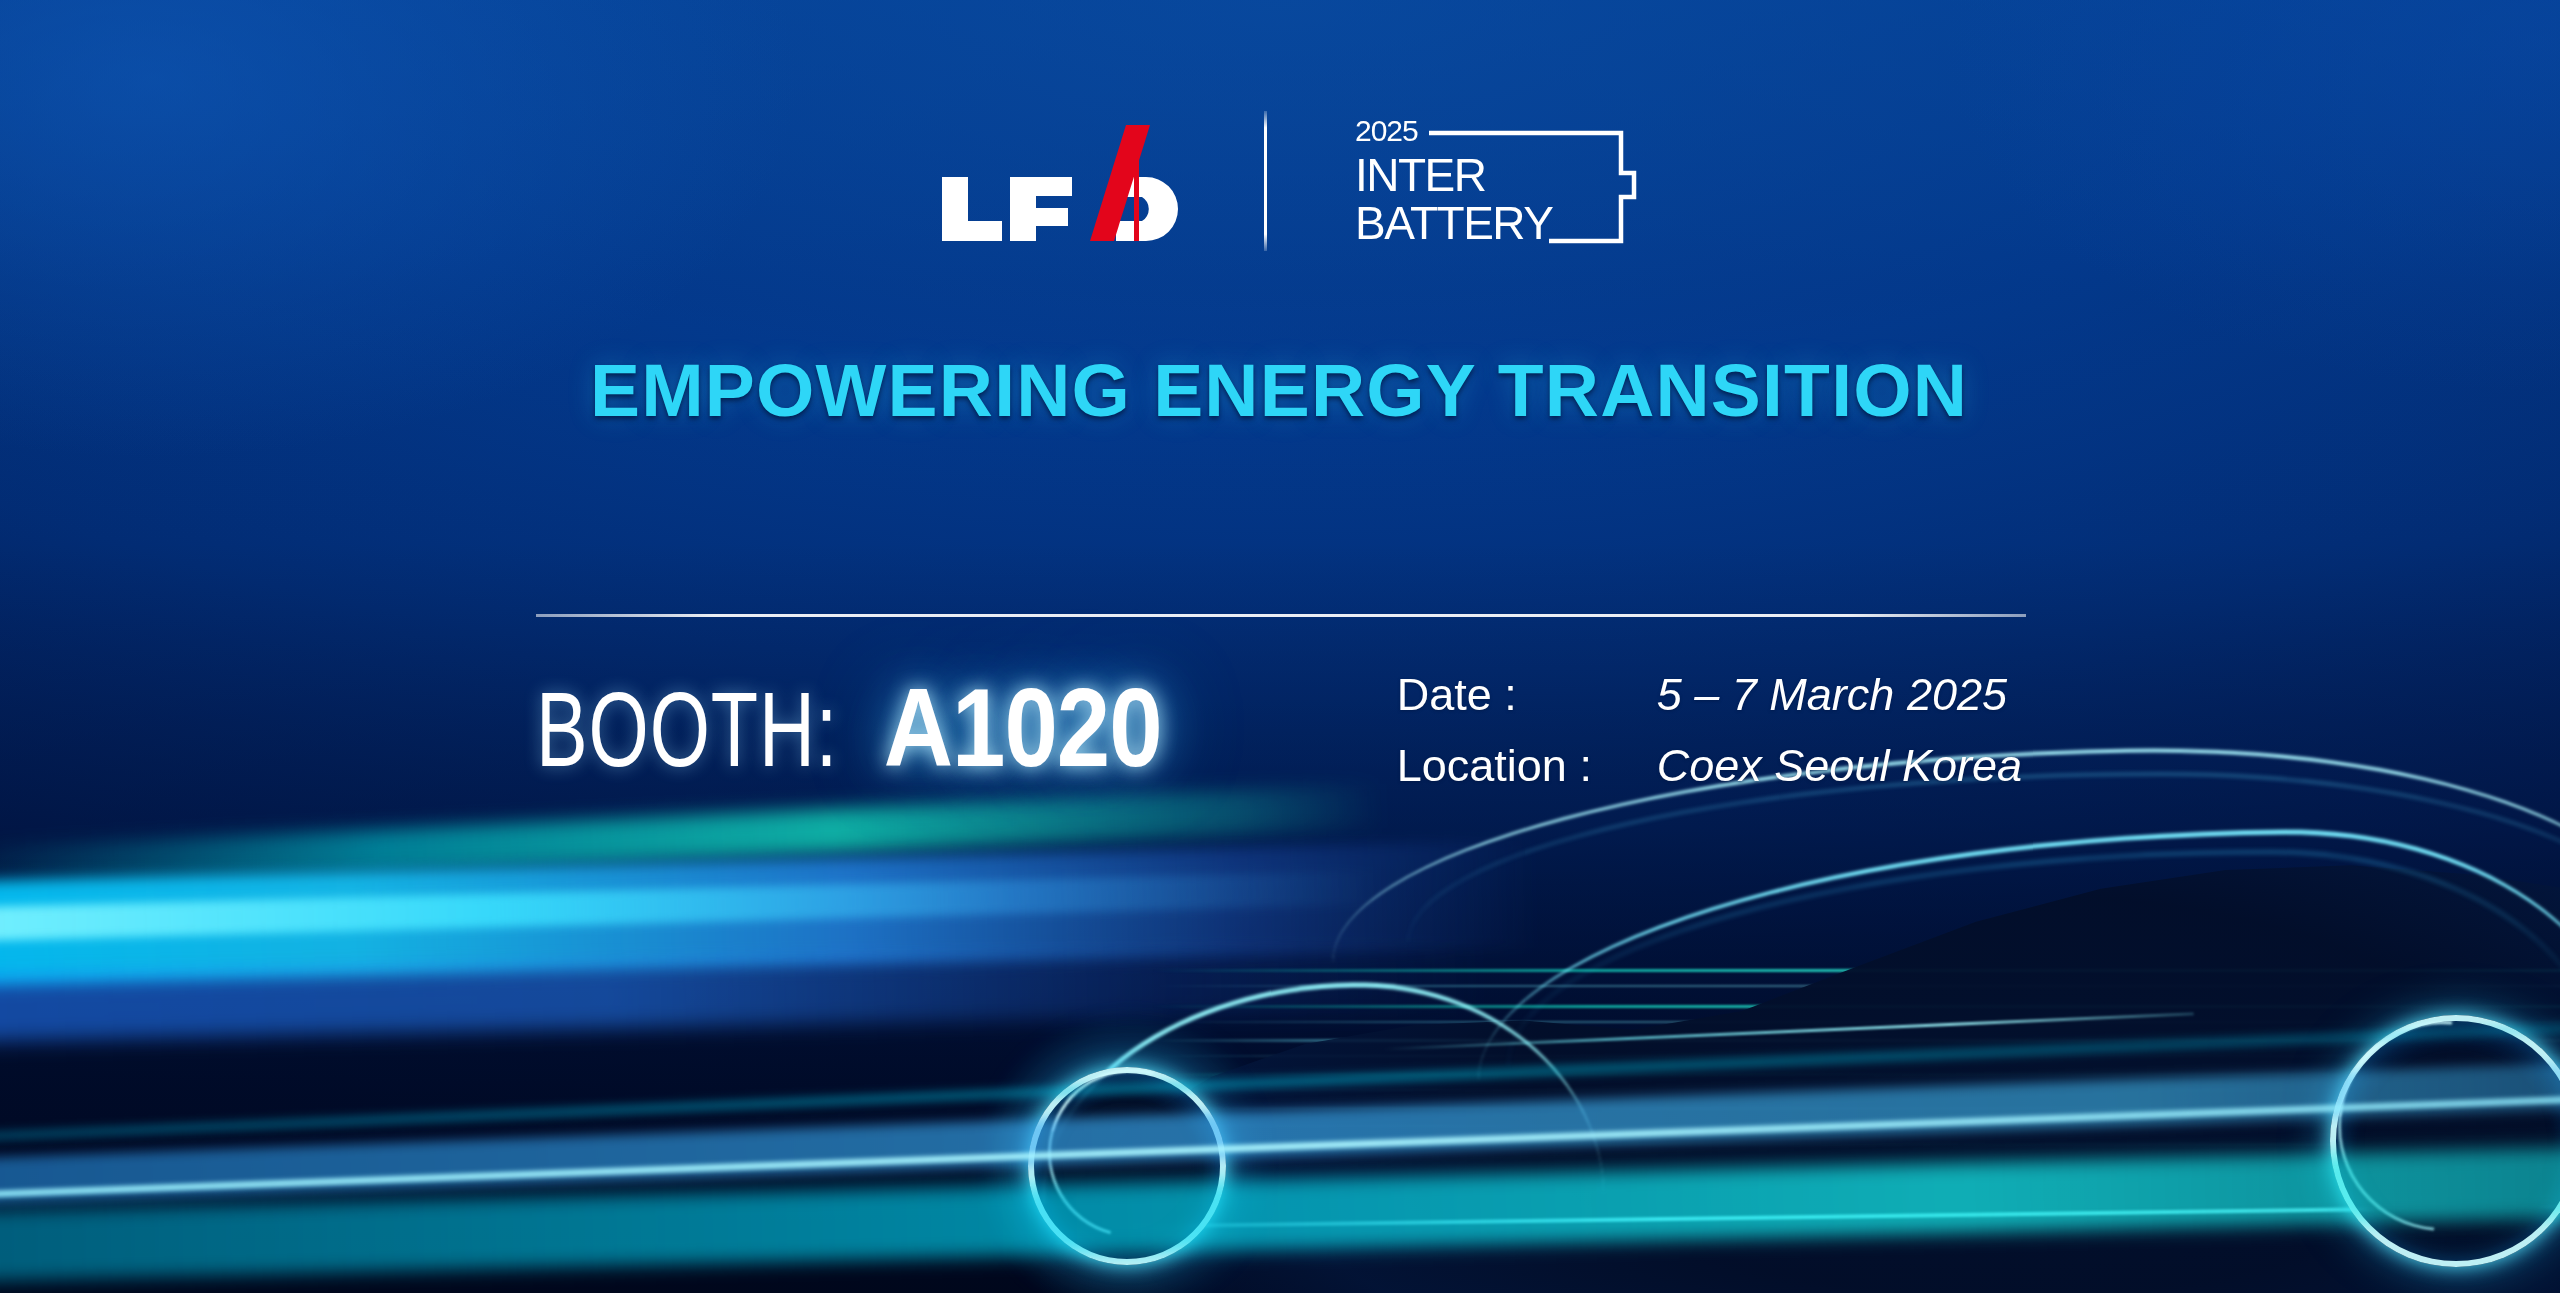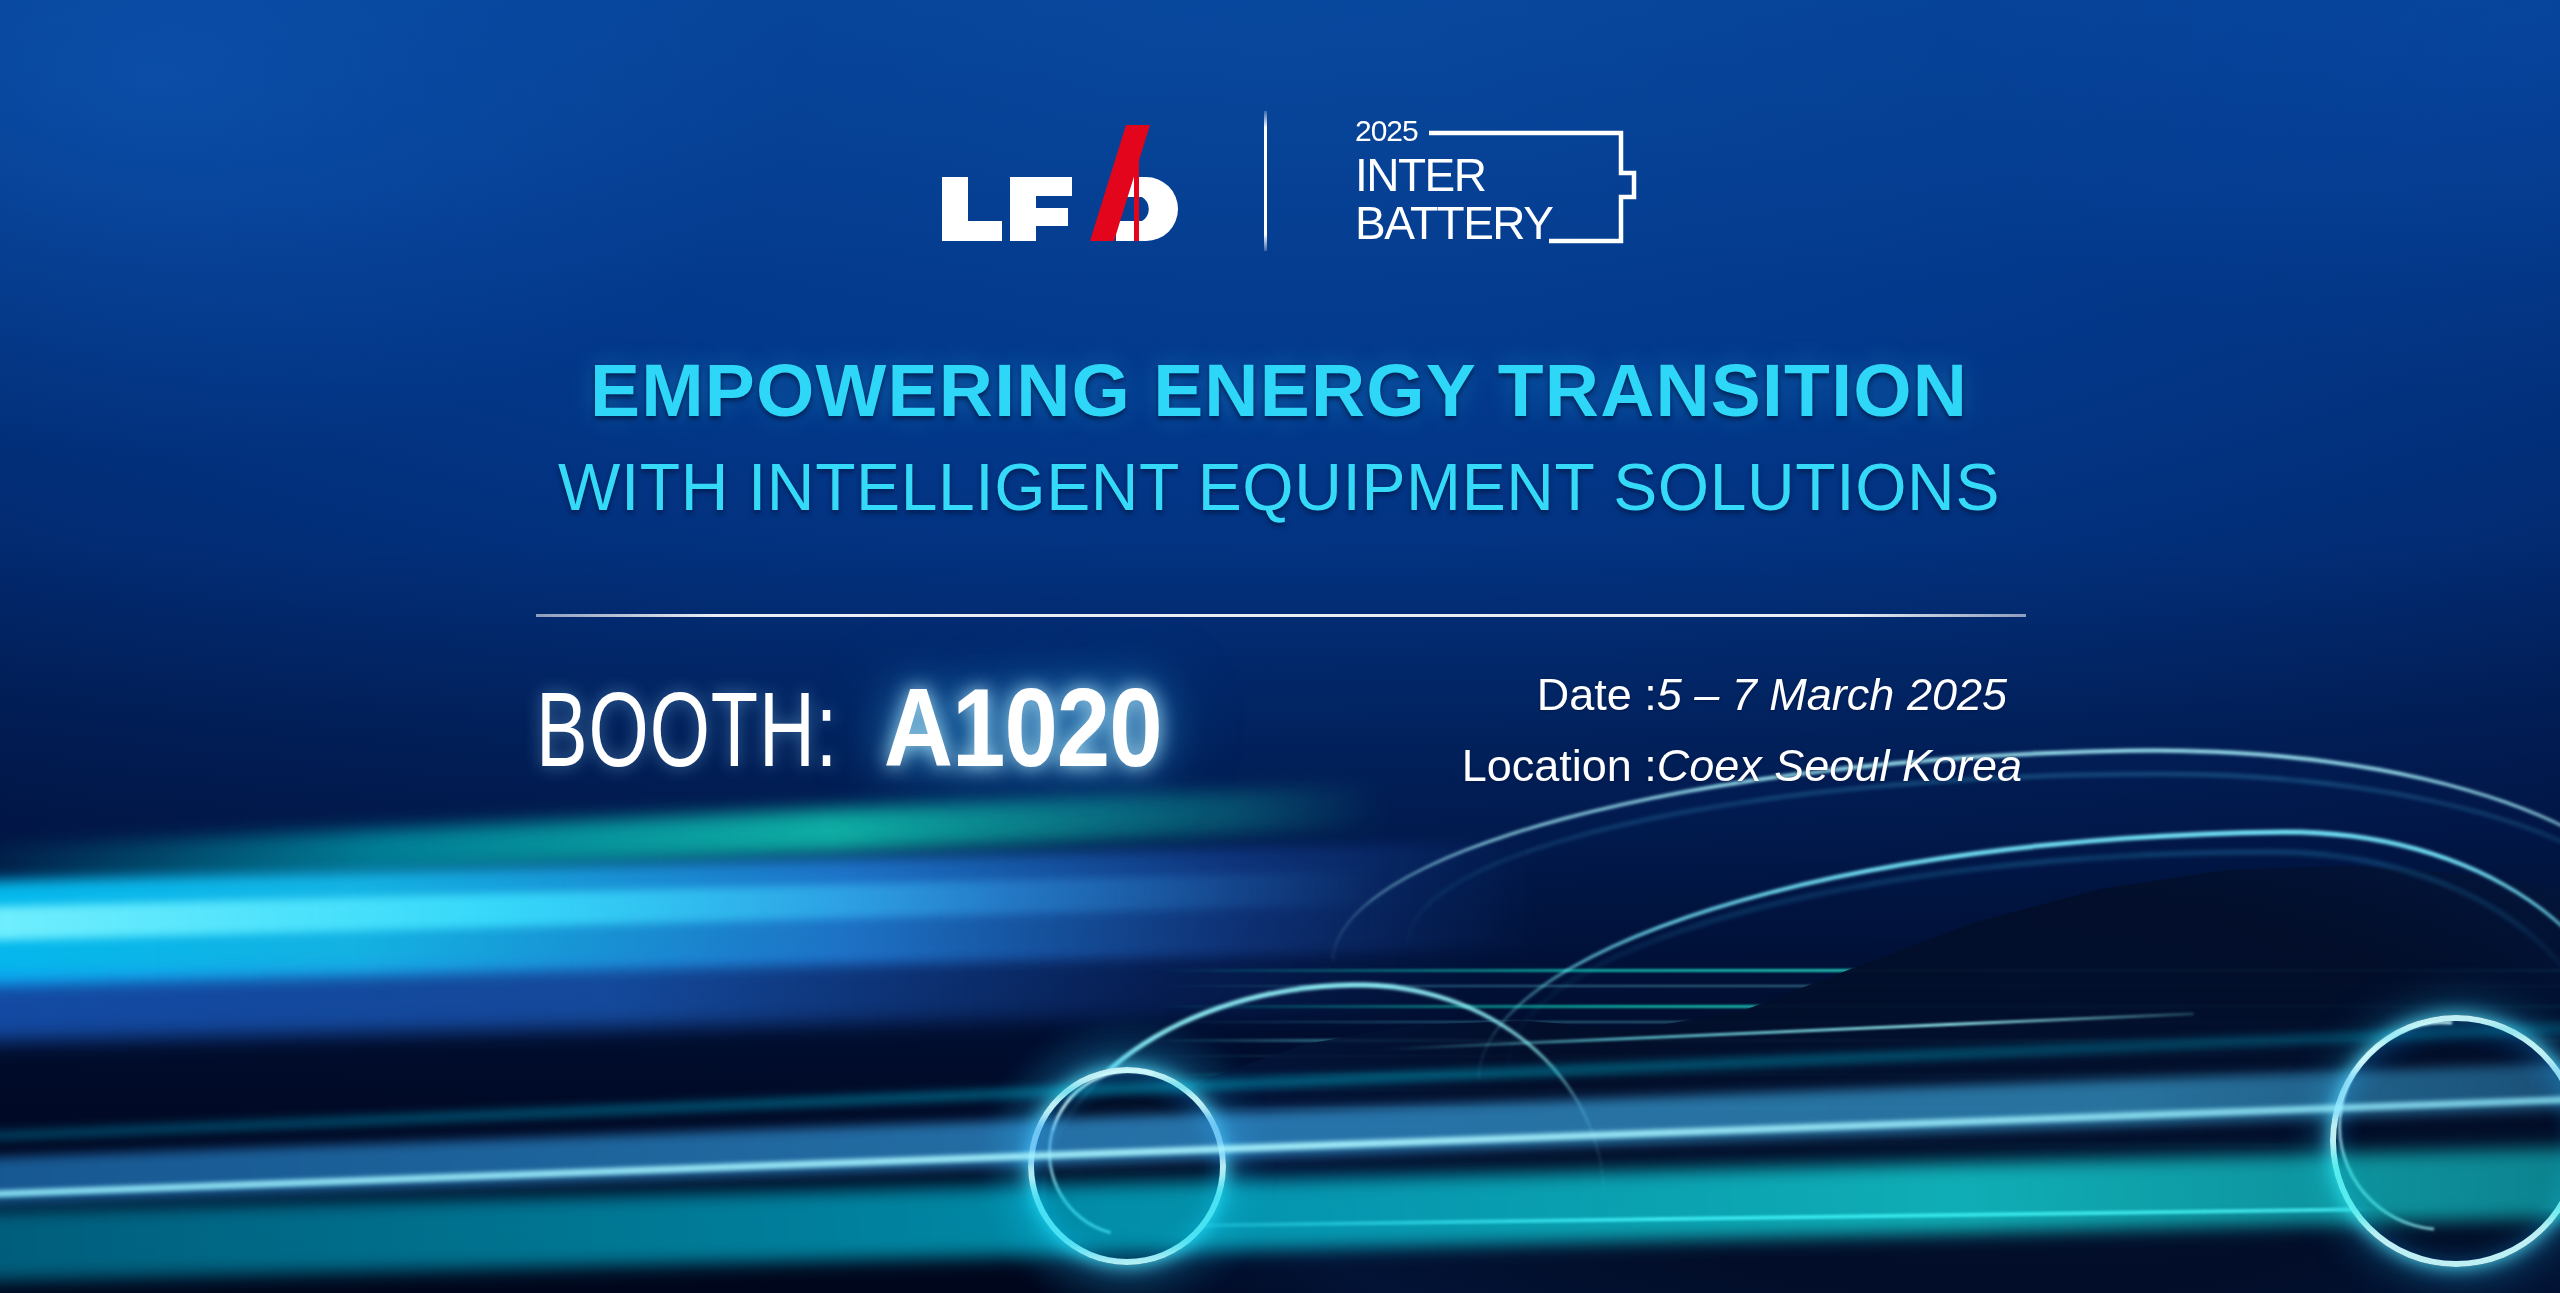--- a/index.html
+++ b/index.html
@@ -313,21 +313,21 @@
       0 0 80px rgba(40,170,255,0.45);
   }
 
   .meta{ margin-right:4px; }
   .meta-row{
     display:flex; align-items:baseline;
     font-size:45px; font-weight:400; color:#ffffff;
     line-height:1.0; margin-bottom:26px;
     text-shadow:0 1px 3px rgba(0,20,60,0.5);
   }
-  .meta-key{ width:260px; text-align:right; white-space:nowrap; }
+  .meta-key{ width:260px; text-align:left; white-space:nowrap; }
   .meta-val{ white-space:nowrap;font-style:italic; }
 </style>
 </head>
 <body>
 
 <div class="stage">
 
   <div class="bg-base"></div>
   <div class="bg-vert"></div>
   <div class="bg-corner-l"></div>
@@ -414,21 +414,20 @@
             <text x="2" y="128" font-size="46" font-weight="400" letter-spacing="-1.5">BATTERY</text>
           </g>
 
           <path d="M76 22 H268 V62 H281 V86 H268 V130 H196" fill="none" stroke="#ffffff" stroke-width="4.5" stroke-linejoin="miter"></path>
         </svg>
       </div>
     </div>
 
     <div class="headline">
       <div class="h1">EMPOWERING ENERGY TRANSITION</div>
-      <div class="h2">WITH INTELLIGENT EQUIPMENT SOLUTIONS</div>
     </div>
 
     <div class="divider"></div>
 
     <div class="info">
 
       <div class="booth">
         <span class="booth-label">BOOTH:</span>
         <span class="booth-value">A1020</span>
       </div>

